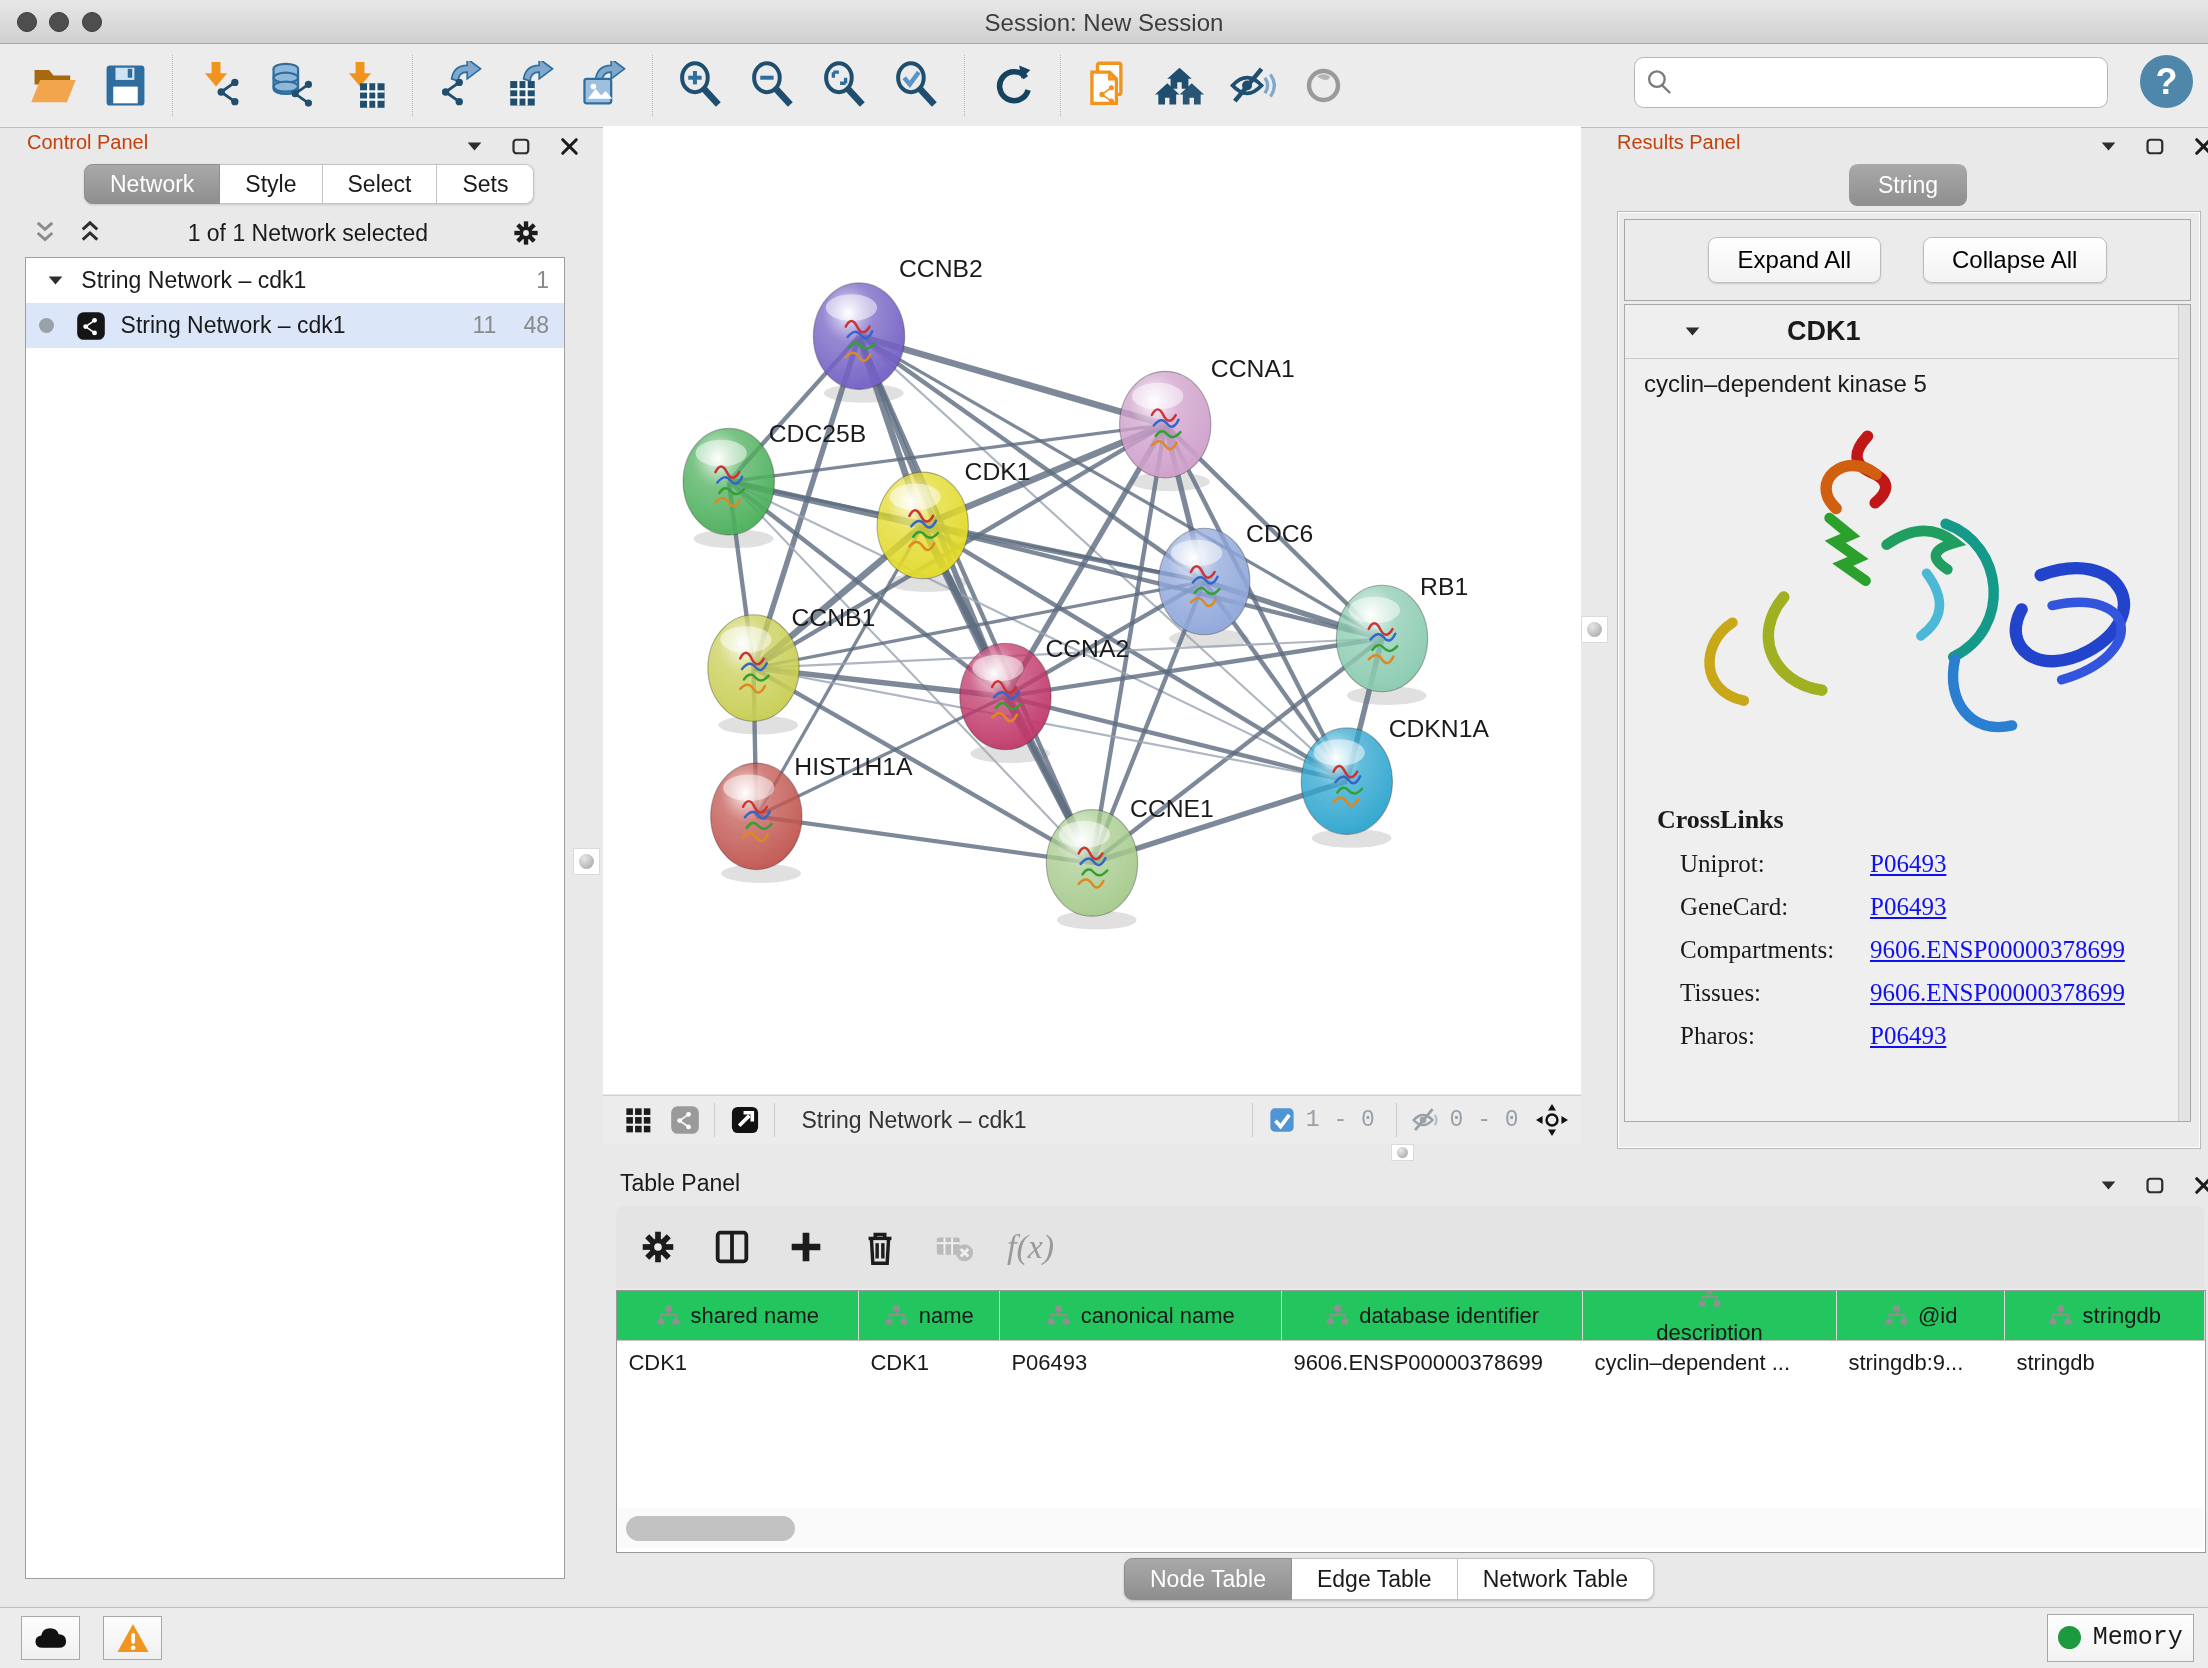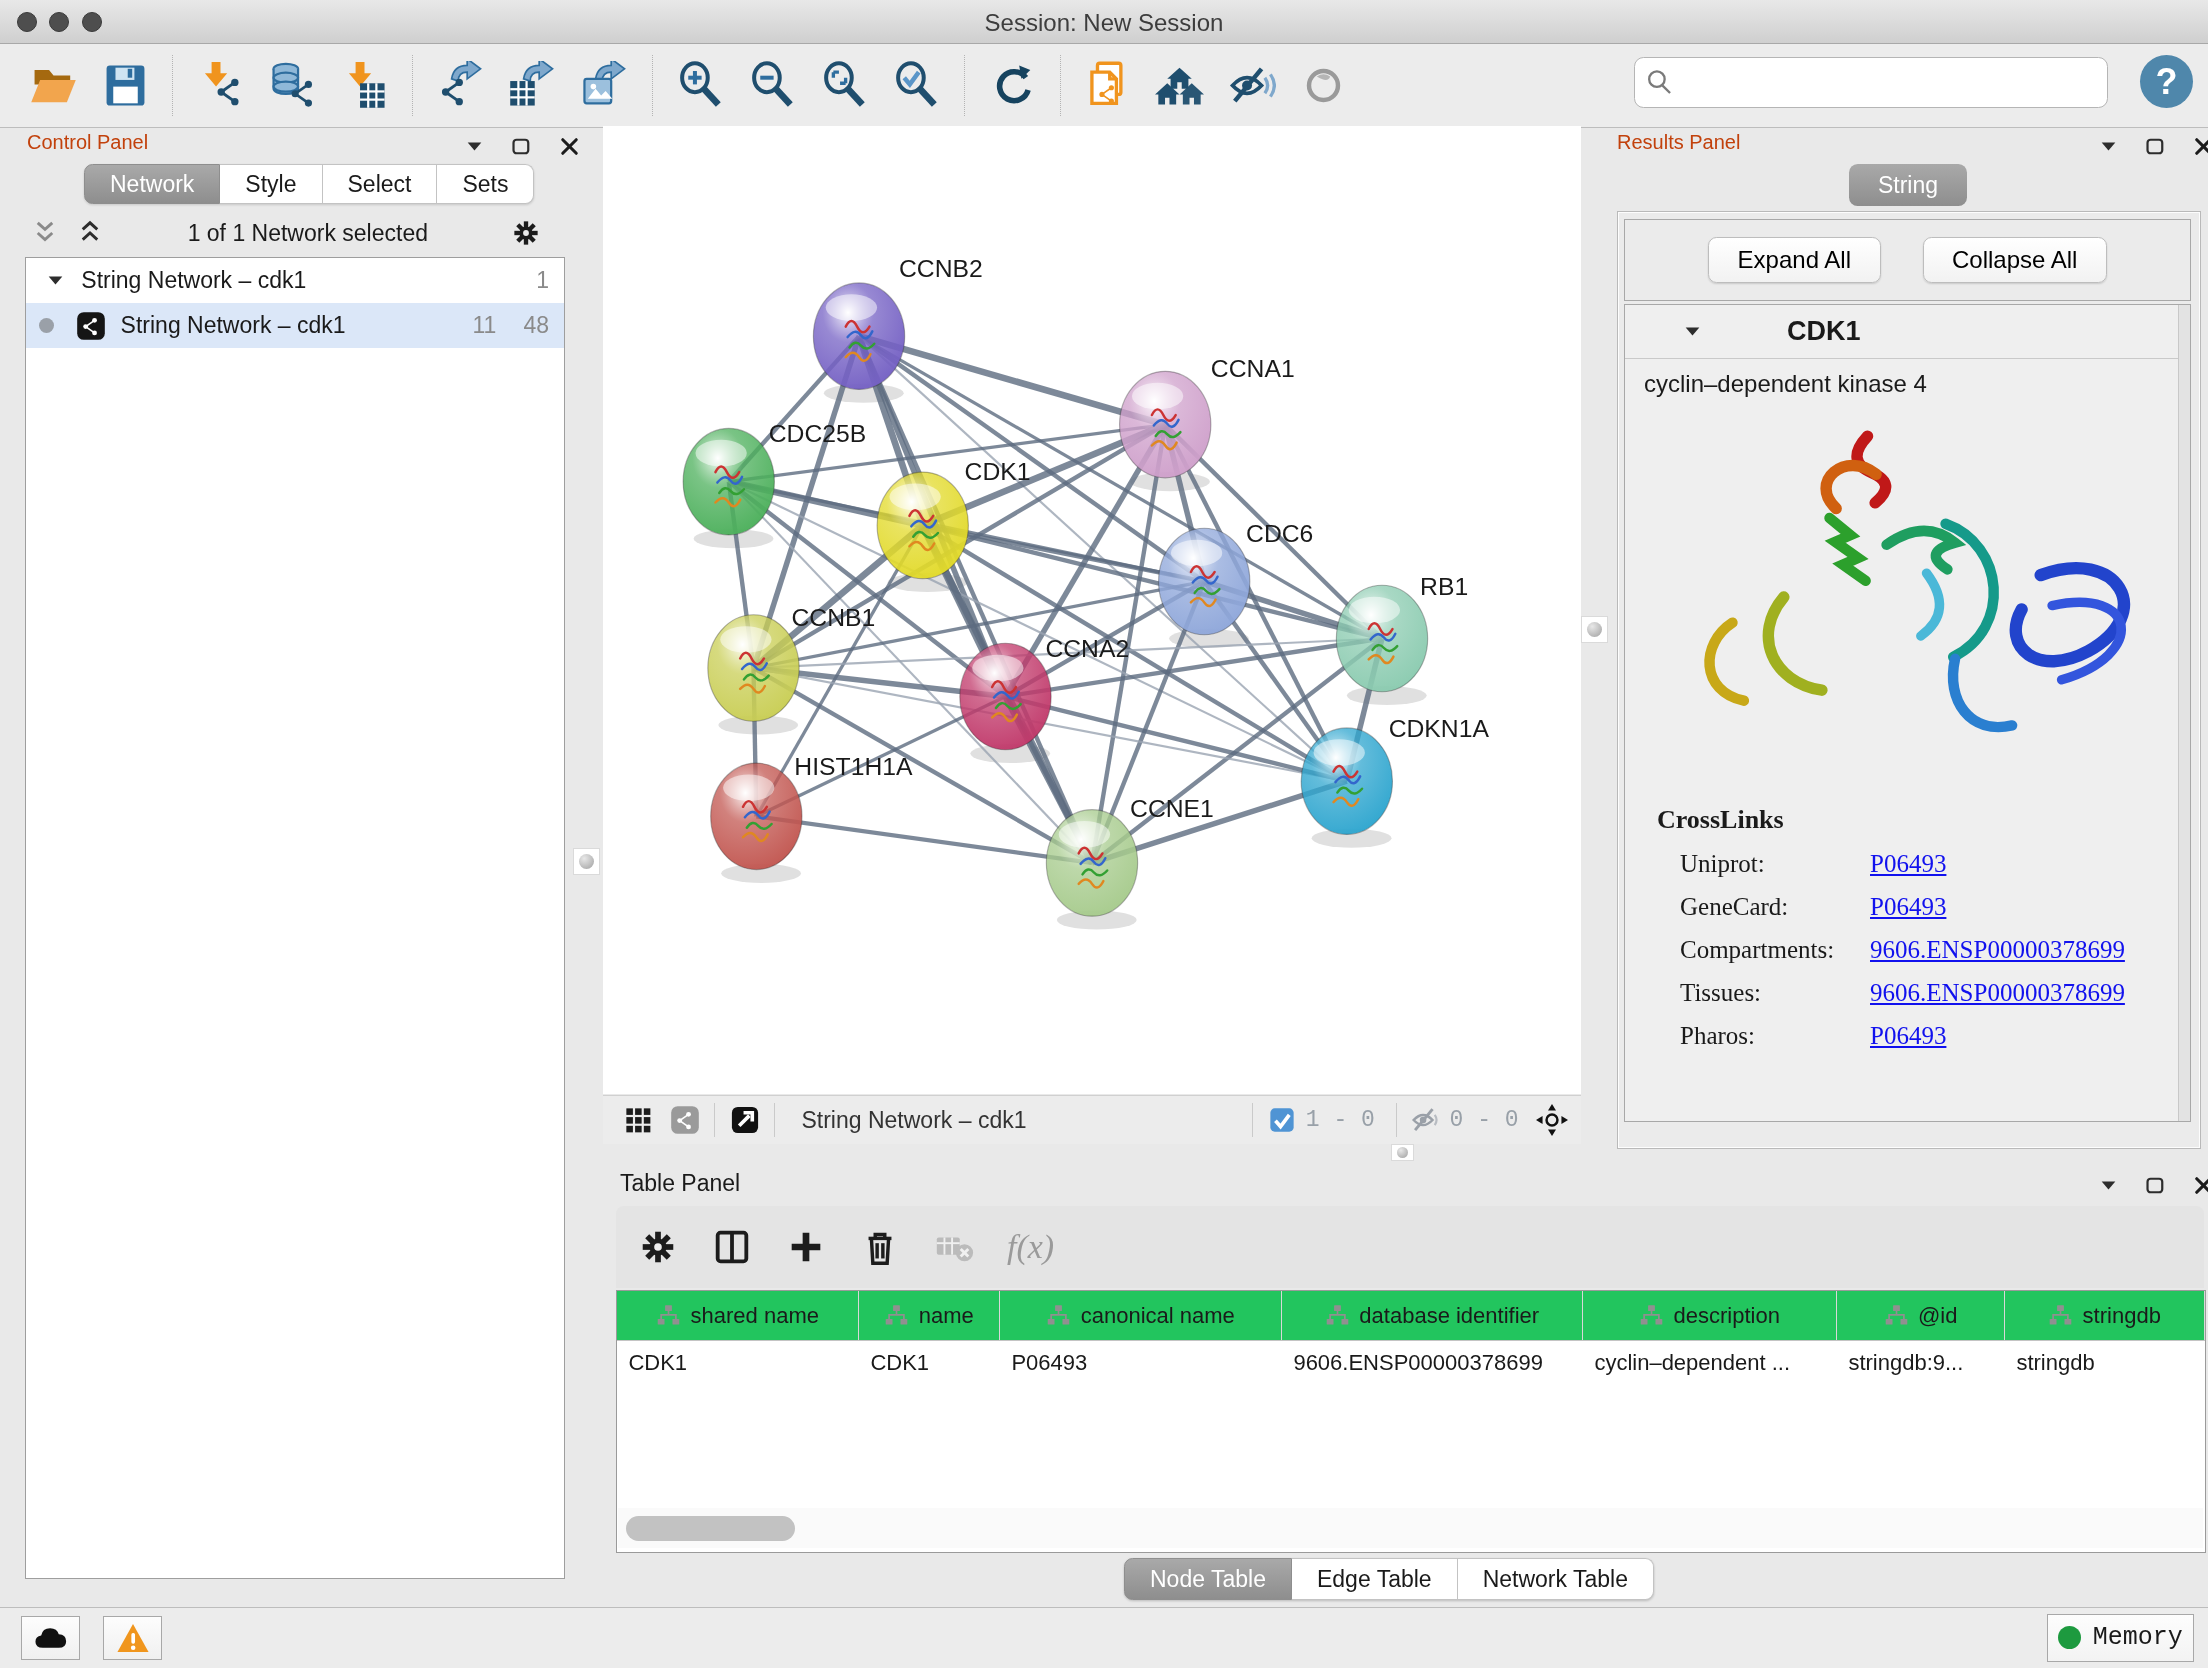--- a/index.html
+++ b/index.html
@@ -780,21 +780,21 @@
   </div>
   <div class="res-main">
     <div class="res-entry-head">
       <span class="ic" style="margin-left:55px">
           <svg viewBox="0 0 44 44" width="25" height="25">
             <path d="M10 15 h24 l-12 14z" fill="#2d2d2d"></path>
           </svg>
         </span>
       <span class="res-entry-name">CDK1</span>
     </div>
-    <div class="res-desc">cyclin–dependent kinase 4</div>
+    <div class="res-desc">cyclin–dependent kinase 5</div>
     <svg width="533" height="390" viewBox="0 0 560 410" style="display:block;margin:3.8px auto 0 auto">
       <g fill="none" stroke-linecap="round">
         <path d="M238 36 q-24 26 4 38 q28 12 4 32" stroke="#c01818" stroke-width="12"></path>
         <path d="M205 112 c-30 -28 10 -62 42 -36" stroke="#d06010" stroke-width="12"></path>
         <path d="M198 122 l22 18 -16 7 24 17 -16 7 24 17" stroke="#2ca02c" stroke-width="11"></path>
         <path d="M258 150 q40 -28 72 -2 q-36 10 -8 28" stroke="#1f9e60" stroke-width="11"></path>
         <path d="M150 205 c-34 40 -12 90 40 98" stroke="#a0b020" stroke-width="12"></path>
         <path d="M96 232 c-34 22 -34 72 12 82" stroke="#c8a818" stroke-width="11"></path>
         <path d="M320 128 c62 22 70 110 8 140" stroke="#159a8a" stroke-width="11"></path>
         <path d="M330 270 c-10 44 16 80 60 70" stroke="#2a7fd0" stroke-width="11"></path>
@@ -963,21 +963,21 @@
                 <rect x="3" y="28" width="12" height="10" rx="1"></rect>
                 <rect x="29" y="28" width="12" height="10" rx="1"></rect>
               </g>
               <g fill="none" stroke="#909090" stroke-width="3">
                 <path d="M22 14 v7 M9 28 v-7 h26 v7"></path>
               </g>
             </svg>
           </span>
           <span>database identifier</span>
         </div>
-        <div class="th" style="width: 254px;">
+        <div class="th" style="width: 254px; flex-direction: column;">
           <span class="ic">
             <svg viewBox="0 0 44 44" width="25" height="25">
               <g fill="#909090">
                 <rect x="16" y="4" width="12" height="10" rx="1"></rect>
                 <rect x="3" y="28" width="12" height="10" rx="1"></rect>
                 <rect x="29" y="28" width="12" height="10" rx="1"></rect>
               </g>
               <g fill="none" stroke="#909090" stroke-width="3">
                 <path d="M22 14 v7 M9 28 v-7 h26 v7"></path>
               </g>

